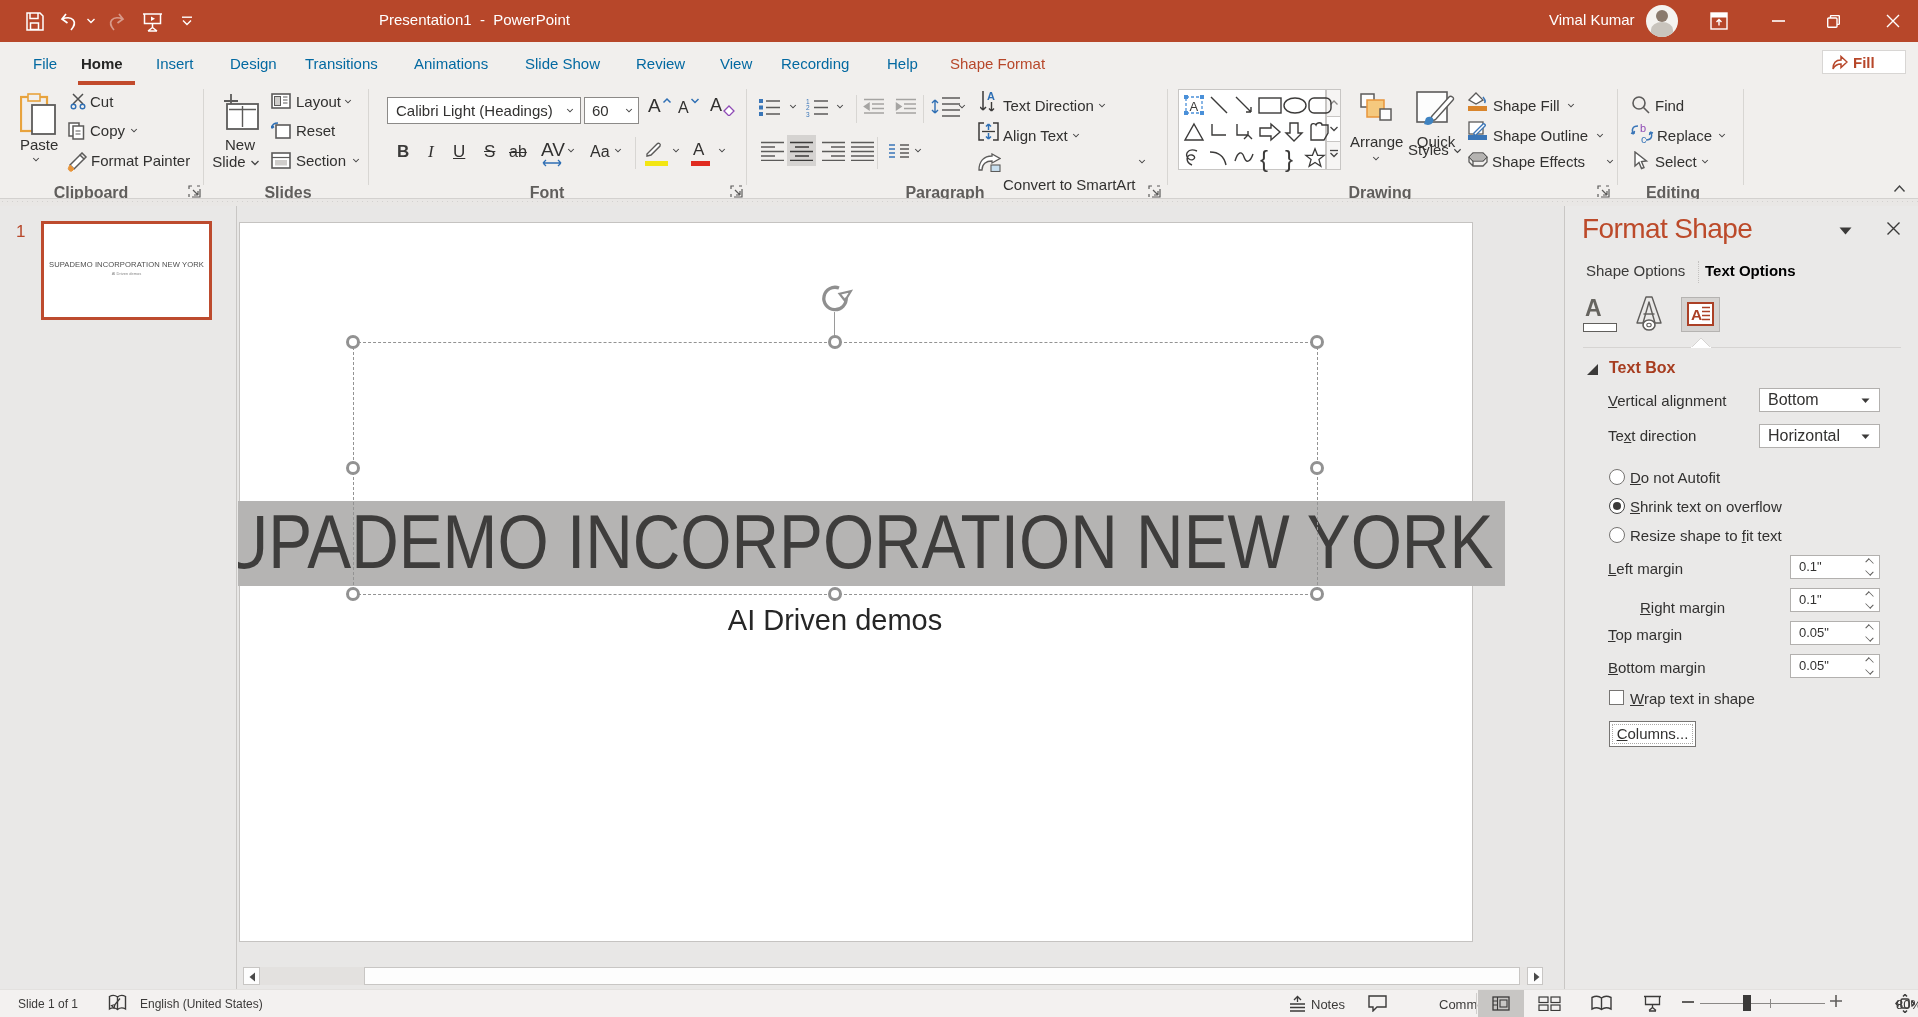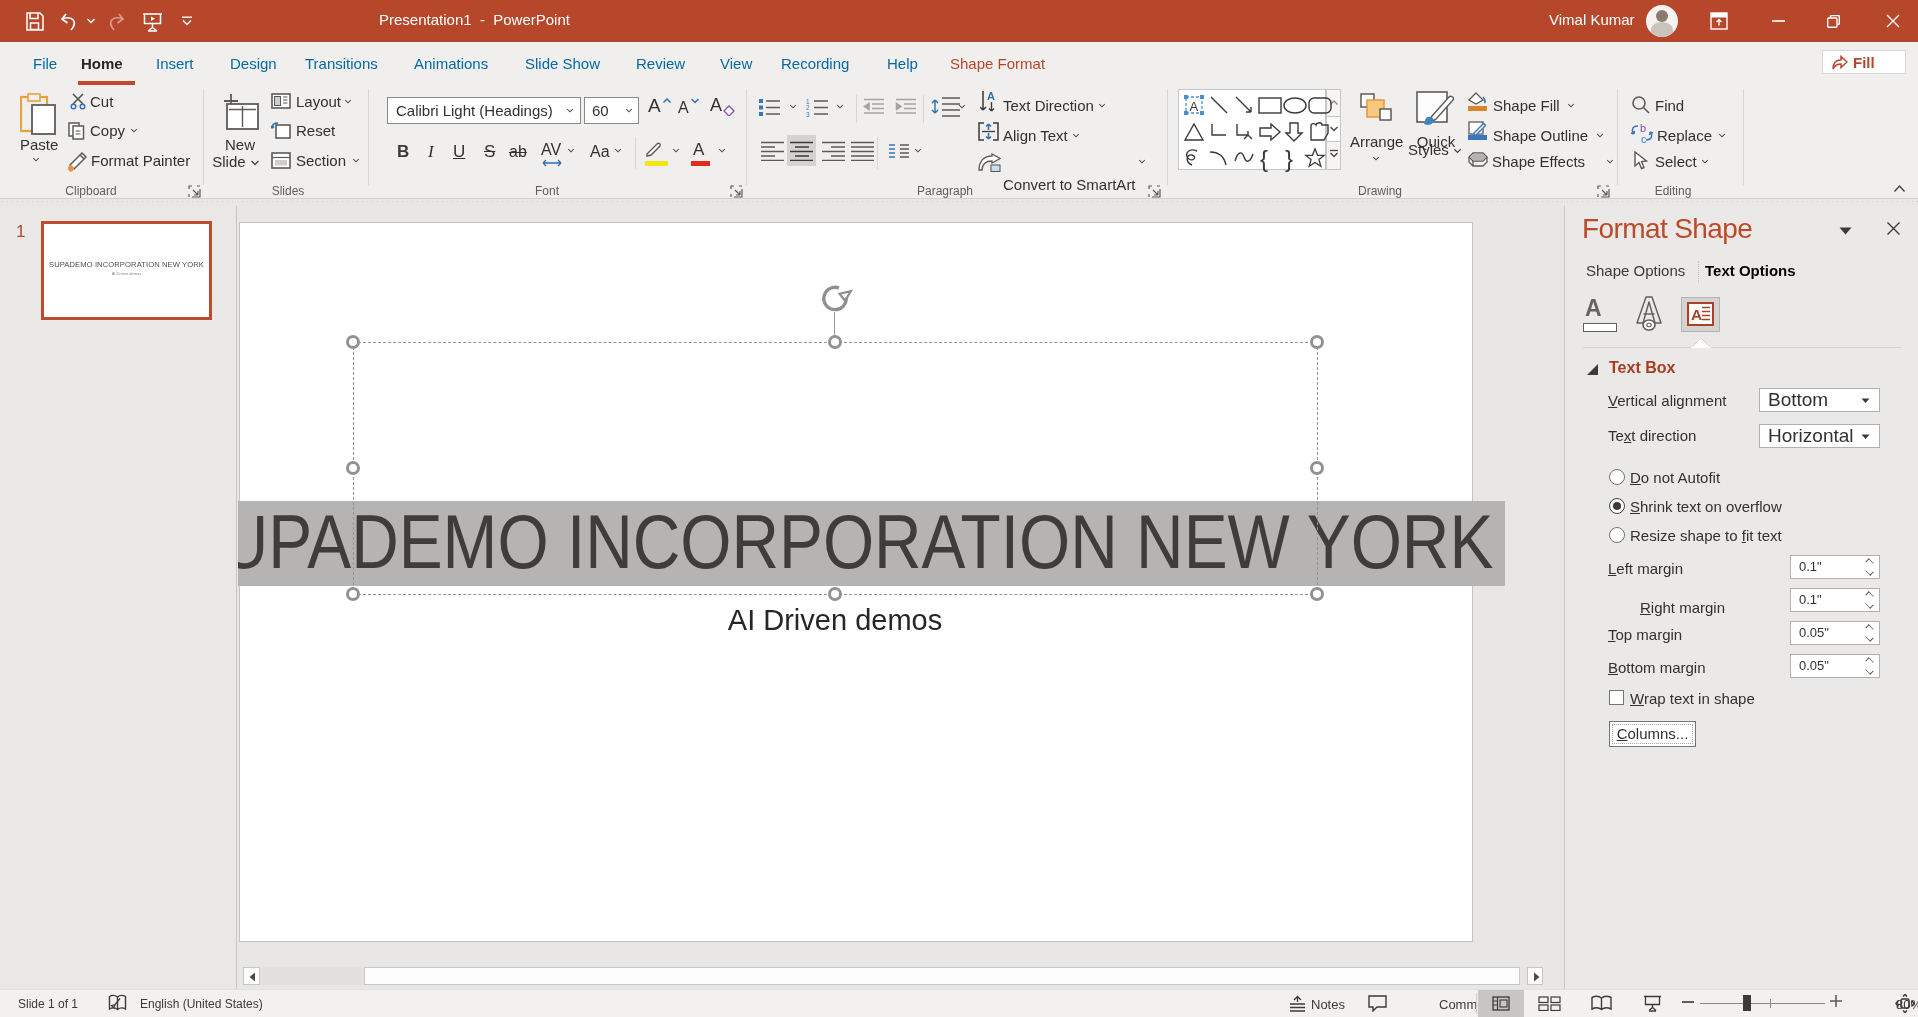--- a/index.html
+++ b/index.html
@@ -9,37 +9,37 @@
 svg { display:block; }
 
 #titlebar { position:absolute; left:0; top:0; width:1918px; height:42px; background:#b7472a; }
 .ttxt { position:absolute; color:#fff; font-size:15px; }
 #search { position:absolute; left:739px; top:6px; width:462px; height:31px; background:#f8cab7; color:#76301a; font-size:15px; line-height:31px; }
 
 #tabrow { position:absolute; left:0; top:42px; width:1918px; height:43px; background:#f1efed; }
 .tab { position:absolute; top:0; height:43px; line-height:43px; font-size:15px; color:#0369a1; }
 
 #ribbon { position:absolute; left:0; top:85px; width:1918px; height:114px; background:#f1efed; border-bottom:1px solid #d3d1cf; }
-.glabel { position:absolute; top:99px; font-size:12px; color:#605e5c; text-align:center; white-space:nowrap; }
+.glabel { position:absolute; top:99px; font-size:16px; color:#605e5c; text-align:center; white-space:nowrap;font-weight:bold; }
 .gdiv { position:absolute; top:4px; width:1px; height:96px; background:#d8d6d3; }
 .rtxt { position:absolute; font-size:15px; color:#323130; white-space:nowrap; line-height:17px; }
 .chev { position:absolute; width:8px; height:8px; }
 .combo { position:absolute; background:#fff; border:1px solid #8c8a88; font-size:15px; color:#323130; }
 .launcher { position:absolute; width:13px; height:13px; }
 
 #main { position:absolute; left:0; top:199px; width:1918px; height:791px; background:#e8e7e6; }
 #thumbs { position:absolute; left:0; top:0; width:237px; height:791px; background:#e9e8e7; border-right:1px solid #c9c7c5; }
 #canvas { position:absolute; left:238px; top:0; width:1326px; height:791px; background:#e8e7e6; overflow:hidden; }
 #panel { position:absolute; left:1564px; top:0; width:354px; height:791px; background:#eae9e8; border-left:1px solid #c9c7c5; font-size:15px; color:#323130; }
 #slide { position:absolute; left:1px; top:23px; width:1234px; height:720px; background:#fff; border:1px solid #c5c3c1; }
 .dash { position:absolute; border:1px dashed #939393; }
 .handle { position:absolute; width:14px; height:14px; border-radius:50%; background:#fff; border:3px solid #929292; }
 
 .plabel { position:absolute; font-size:15px; color:#323130; white-space:nowrap; }
-.pdrop { position:absolute; left:194px; width:121px; height:24px; background:#fff; border:1px solid #b2b0ae; font-size:19px; color:#323130; line-height:22px; padding-left:8px; }
+.pdrop { position:absolute; left:194px; width:121px; height:24px; background:#fff; border:1px solid #b2b0ae; font-size:16px; color:#323130; line-height:22px; padding-left:8px; }
 .pspin { position:absolute; left:225px; width:90px; height:24px; background:#fff; border:1px solid #b2b0ae; font-size:13px; color:#323130; line-height:22px; padding-left:8px; }
 .spin { position:absolute; right:4px; top:0; width:12px; height:22px; }
 .spin:before { content:""; position:absolute; left:3px; top:3px; width:6px; height:6px; border-left:1.4px solid #5a5856; border-top:1.4px solid #5a5856; transform:rotate(45deg) scaleY(0.7); }
 .spin:after { content:""; position:absolute; left:3px; bottom:3px; width:6px; height:6px; border-right:1.4px solid #5a5856; border-bottom:1.4px solid #5a5856; transform:rotate(45deg) scaleY(0.7); }
 .radio { position:absolute; left:44px; width:16px; height:16px; border-radius:50%; border:1px solid #767472; background:#fff; }
 
 #status { position:absolute; left:0; top:989px; width:1918px; height:28px; background:#f3f1f0; border-top:1px solid #e3e1df; font-size:12px; color:#3b3a39; }
 .stxt { position:absolute; top:7px; white-space:nowrap; }
 </style>
 </head>
@@ -203,21 +203,21 @@
     </svg>
 <div class="rtxt" style="left:710px; top:12px; font-size:18px;">A</div>
 <svg class="abs" style="left:722px; top:20px;" width="13" height="11" viewBox="0 0 13 11">
       <path d="M2 6 L7 1 L12 6 L7 11 z" fill="#fff" stroke="#8f4bb5" stroke-width="1.3"></path>
     </svg>
 <div class="rtxt" style="left:397px; top:58px; font-size:17px; font-weight:bold; color:#3b3a39;">B</div>
 <div class="rtxt" style="left:428px; top:58px; font-size:17px; font-style:italic; font-family:'Liberation Serif',serif;">I</div>
 <div class="rtxt" style="left:453px; top:58px; font-size:17px; text-decoration:underline;">U</div>
 <div class="rtxt" style="left:484px; top:58px; font-size:17px; text-decoration:line-through;">S</div>
 <div class="rtxt" style="left:509px; top:58px; font-size:16px; text-decoration:line-through;">ab</div>
-<div class="rtxt" style="left:541px; top:56px; font-size:16px;">AV</div>
+<div class="rtxt" style="left:541px; top:56px; font-size:19px;">AV</div>
 <svg class="abs" style="left:540px; top:74px;" width="24" height="8" viewBox="0 0 24 8">
       <path d="M3 4 h18 M3 4 l3 -3 M3 4 l3 3 M21 4 l-3 -3 M21 4 l-3 3" stroke="#2f6fb4" stroke-width="1.3" fill="none"></path>
     </svg>
 <svg class="chev" style="left:567px; top:62px;" width="10" height="7" viewBox="0 0 10 7">
       <path d="M1.5 1 L5 4.5 L8.5 1" fill="none" stroke="#444" stroke-width="1.3"></path>
     </svg>
 <div class="rtxt" style="left:590px; top:58px; font-size:16px;">Aa</div>
 <svg class="chev" style="left:614px; top:62px;" width="10" height="7" viewBox="0 0 10 7">
       <path d="M1.5 1 L5 4.5 L8.5 1" fill="none" stroke="#444" stroke-width="1.3"></path>
     </svg>

